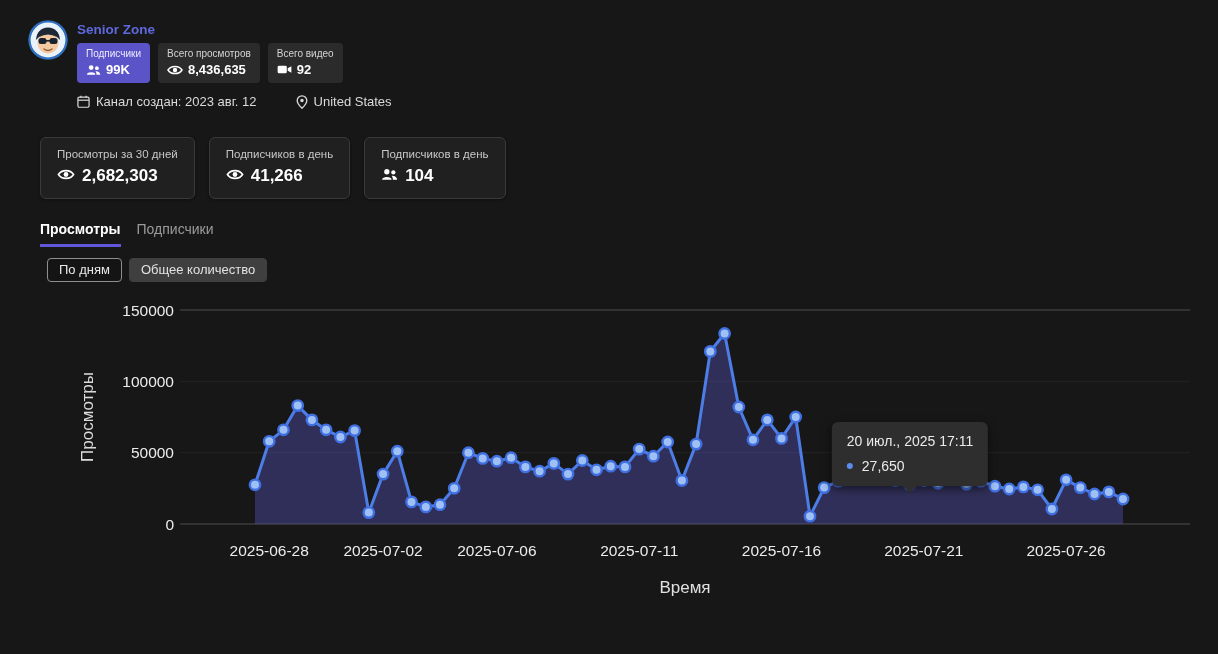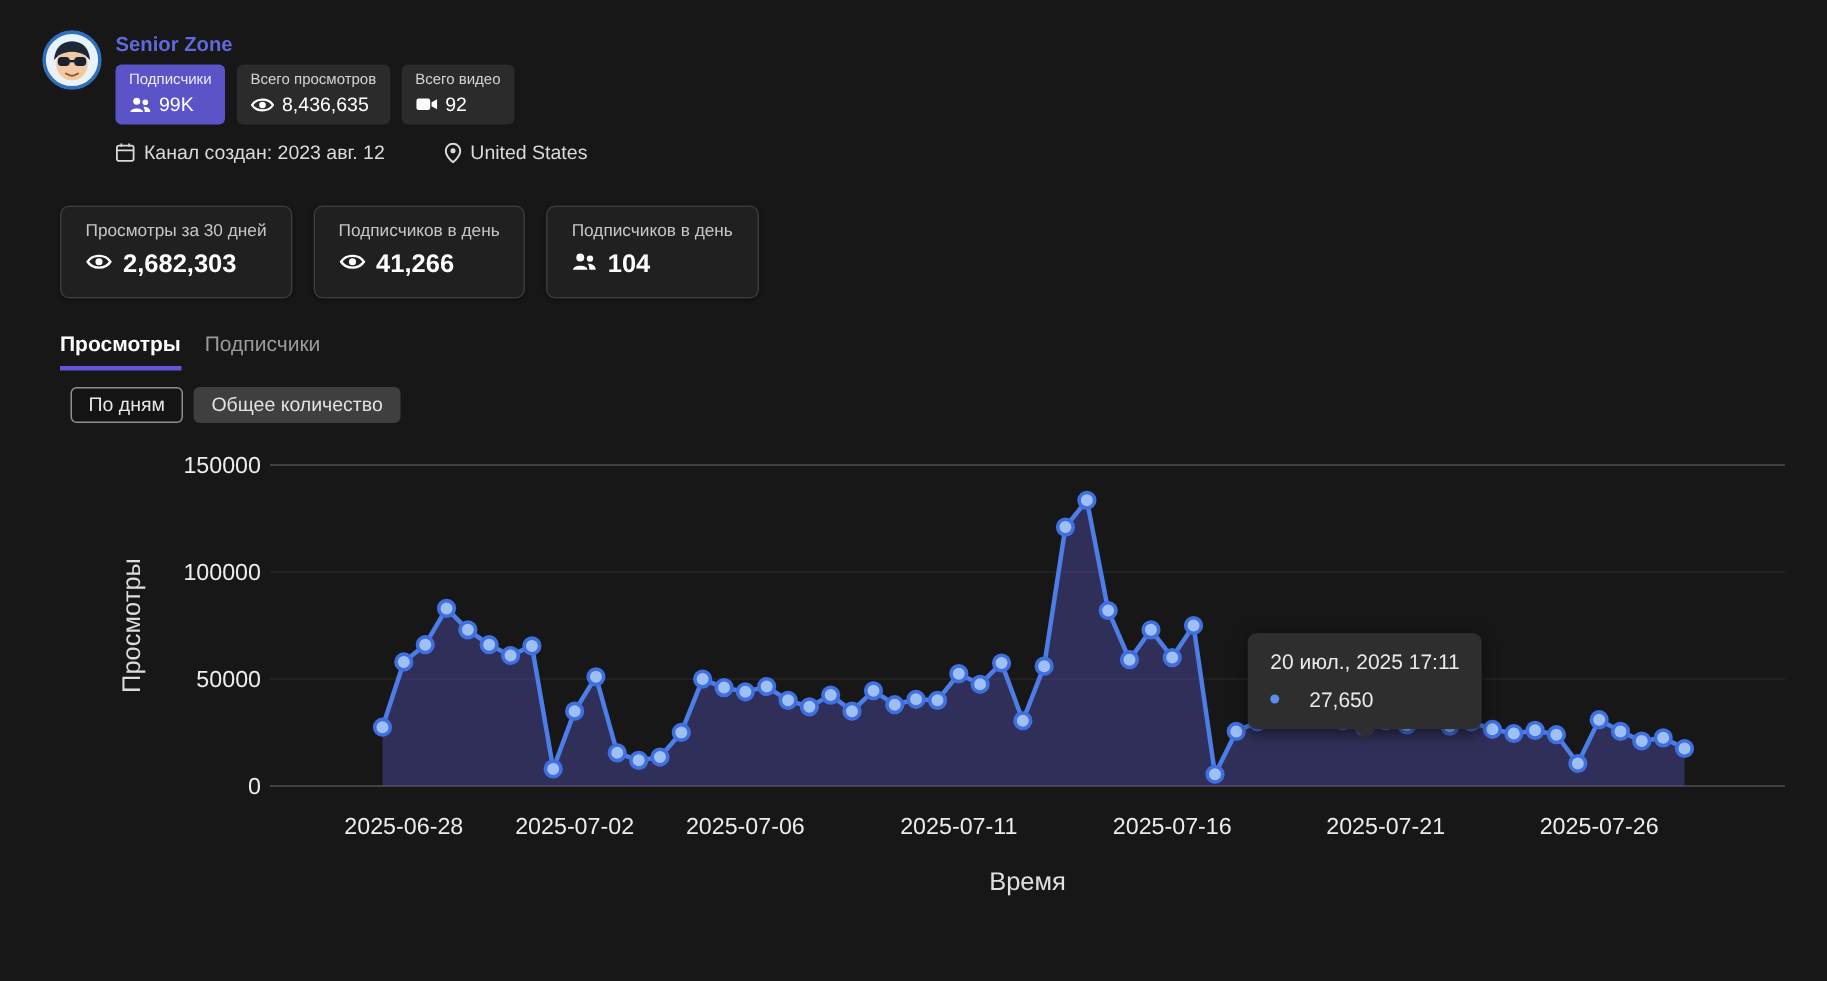--- a/index.html
+++ b/index.html
@@ -13,21 +13,21 @@
 
   
   .channel-header { display: flex; gap: 9px; }
   .avatar { width: 40px; height: 40px; border-radius: 50%; flex: 0 0 auto; }
   .channel-name { font-size: 13.5px; font-weight: bold; color: #5f68dd; margin-top: 2px; cursor: pointer; }
   .badges { display: flex; gap: 8px; margin-top: 6px; }
   .badge { display: inline-flex; flex-direction: column; gap: 3px; background: #2b2b2b; border-radius: 4px; padding: 5px 9px 6px 9px; }
   .badge.accent { background: #5a54c8; }
   .badge-label { font-size: 10px; color: #d4d4d4; }
   .badge.accent .badge-label { color: #eceafd; }
-  .badge-value { font-size: 13px; font-weight: normal; color: #ffffff; display: flex; align-items: center; gap: 5px; }
+  .badge-value { font-size: 13px; font-weight: bold; color: #ffffff; display: flex; align-items: center; gap: 5px; }
   .badge-value svg, .meta-item svg { display: block; }
   .channel-meta { display: flex; gap: 39px; margin-top: 11px; font-size: 13px; color: #dadada; }
   .meta-item { display: flex; align-items: center; gap: 6px; }
 
   
   .tabs { display: flex; gap: 24px; margin-top: 28px; }
   .tab { font-size: 12.5px; font-weight: bold; letter-spacing: 0.4px; color: #9b9b9b;
          padding-bottom: 8px; border-bottom: 3px solid transparent; cursor: pointer; background: none; }
   .tab.active { color: #ffffff; border-bottom-color: #6157d8; }
 
@@ -55,21 +55,21 @@
   .ylabel { position: absolute; left: 60px; top: 119px; transform: translate(-50%,-50%) rotate(-90deg);
             font-size: 17px; color: #dcdcdc; white-space: nowrap; }
   .xlabel { width: 1218px; text-align: center; transform: translateX(48px); margin-top: 8px;
             font-size: 17px; color: #e0e0e0; }
 
   .tooltip { position: absolute; background: #2e2e2e; border-radius: 6px; padding: 11px 15px 12px 15px;
              font-size: 14px; color: #eaeaea; white-space: nowrap; transform: translate(-50%,-100%);
              box-shadow: 0 3px 10px rgba(0,0,0,0.55); }
   .tooltip::after { content: ""; position: absolute; left: 50%; bottom: -7px; transform: translateX(-50%);
                     border: 7px solid transparent; border-top: 7px solid #2e2e2e; border-bottom: 0; }
-  .tooltip-row { display: flex; align-items: center; gap: 20px; margin-top: 9px; }
+  .tooltip-row { display: flex; align-items: center; gap: 9px; margin-top: 9px; }
   .tooltip-dot { width: 6px; height: 6px; border-radius: 50%; border: 3px solid #5b8def;
                  background: #2e2e2e; display: inline-block; }
 </style>
 </head>
 <body>
 
 <div class="container">
 
   <div class="channel-header">
     <svg class="avatar" viewBox="0 0 40 40">

